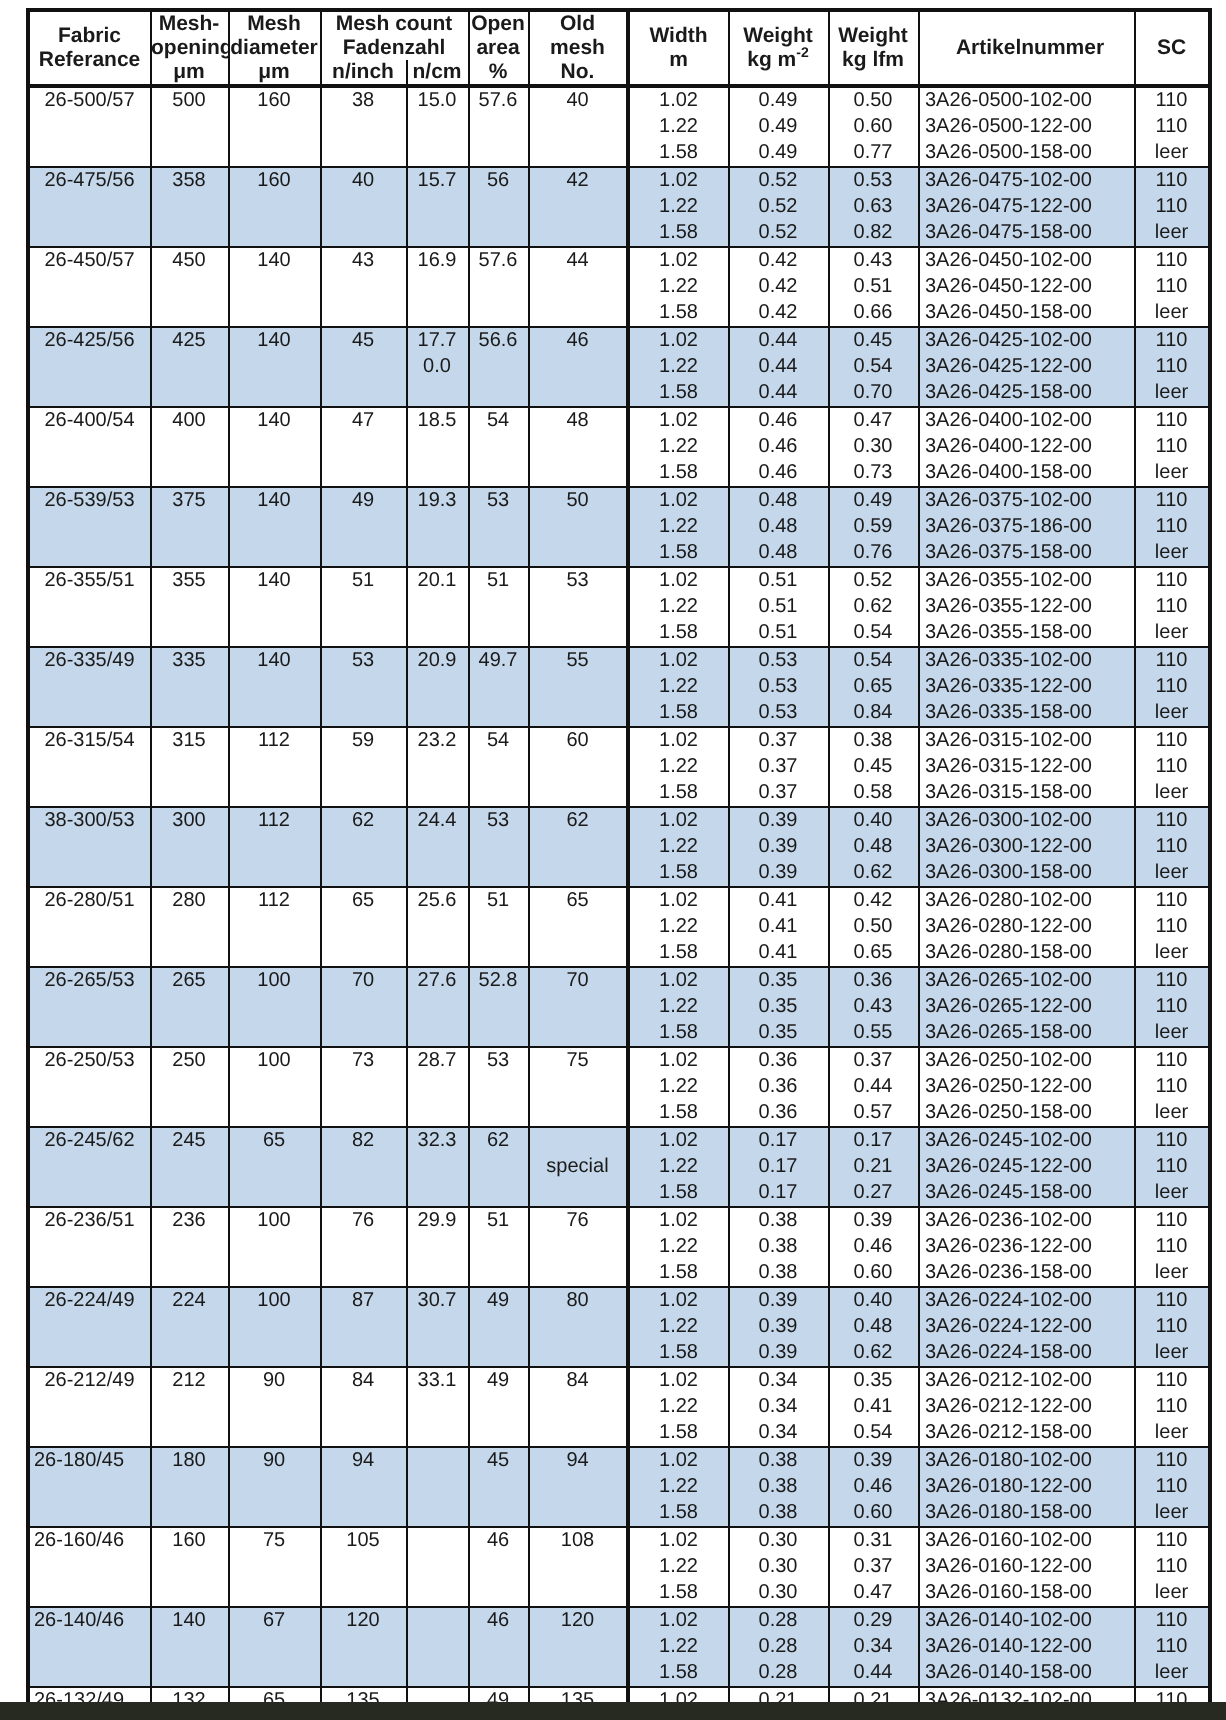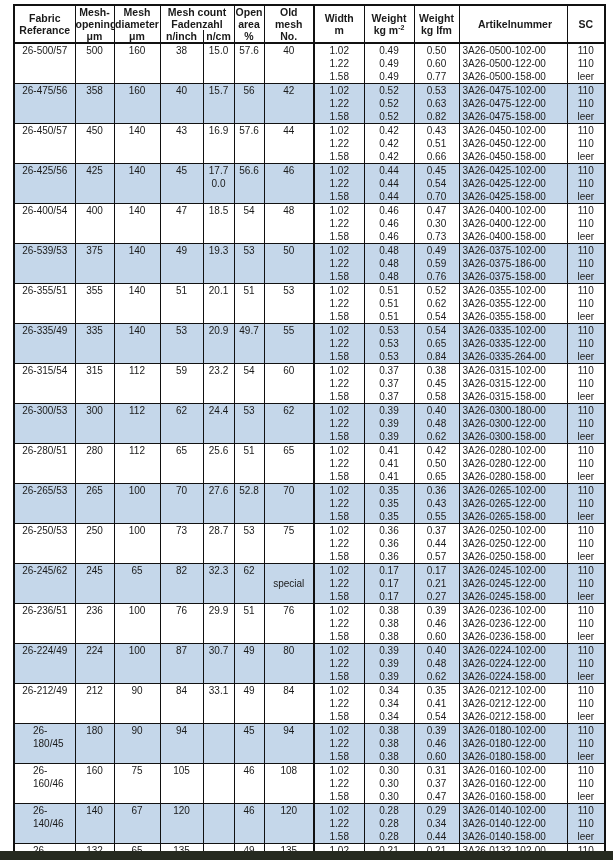--- a/index.html
+++ b/index.html
@@ -47,21 +47,21 @@
     font-size:10px;
     line-height:13px;
     height:13px;
     text-align:center;
     vertical-align:top;
   }
   tbody td.span{
     vertical-align:top;
     white-space:pre-line;
   }
-  tbody td.ref.left{text-align:left;padding-left:18px;}
+  tbody td.ref.left{text-align:left;padding-left:2px;}
   tbody td.artikel{text-align:left;padding-left:3px;}
   tr.gfirst td{border-top:1px solid var(--border);}
   td.wcol,th.wcol{border-left:2px solid var(--border);}
   tr.alt td{background:var(--alt);}
   .bottom-bar{
     position:absolute;left:0;right:0;bottom:0;height:9px;
     background:var(--bar);
   }
 </style>
 </head>
@@ -349,21 +349,21 @@
           <td class="wcol">1.22</td>
           <td>0.53</td>
           <td>0.65</td>
           <td class="artikel">3A26-0335-122-00</td>
           <td>110</td>
         </tr>
         <tr class="alt">
           <td class="wcol">1.58</td>
           <td>0.53</td>
           <td>0.84</td>
-          <td class="artikel">3A26-0335-264-00</td>
+          <td class="artikel">3A26-0335-158-00</td>
           <td>leer</td>
         </tr>
         <tr class="gfirst">
           <td rowspan="3" class="span ref">26-315/54</td>
           <td rowspan="3" class="span">315</td>
           <td rowspan="3" class="span">112</td>
           <td rowspan="3" class="span">59</td>
           <td rowspan="3" class="span">23.2</td>
           <td rowspan="3" class="span">54</td>
           <td rowspan="3" class="span">60</td>
@@ -381,31 +381,31 @@
           <td>110</td>
         </tr>
         <tr>
           <td class="wcol">1.58</td>
           <td>0.37</td>
           <td>0.58</td>
           <td class="artikel">3A26-0315-158-00</td>
           <td>leer</td>
         </tr>
         <tr class="alt gfirst">
-          <td rowspan="3" class="span ref">26-300/53</td>
+          <td rowspan="3" class="span ref">38-300/53</td>
           <td rowspan="3" class="span">300</td>
           <td rowspan="3" class="span">112</td>
           <td rowspan="3" class="span">62</td>
           <td rowspan="3" class="span">24.4</td>
           <td rowspan="3" class="span">53</td>
           <td rowspan="3" class="span">62</td>
           <td class="wcol">1.02</td>
           <td>0.39</td>
           <td>0.40</td>
-          <td class="artikel">3A26-0300-180-00</td>
+          <td class="artikel">3A26-0300-102-00</td>
           <td>110</td>
         </tr>
         <tr class="alt">
           <td class="wcol">1.22</td>
           <td>0.39</td>
           <td>0.48</td>
           <td class="artikel">3A26-0300-122-00</td>
           <td>110</td>
         </tr>
         <tr class="alt">

